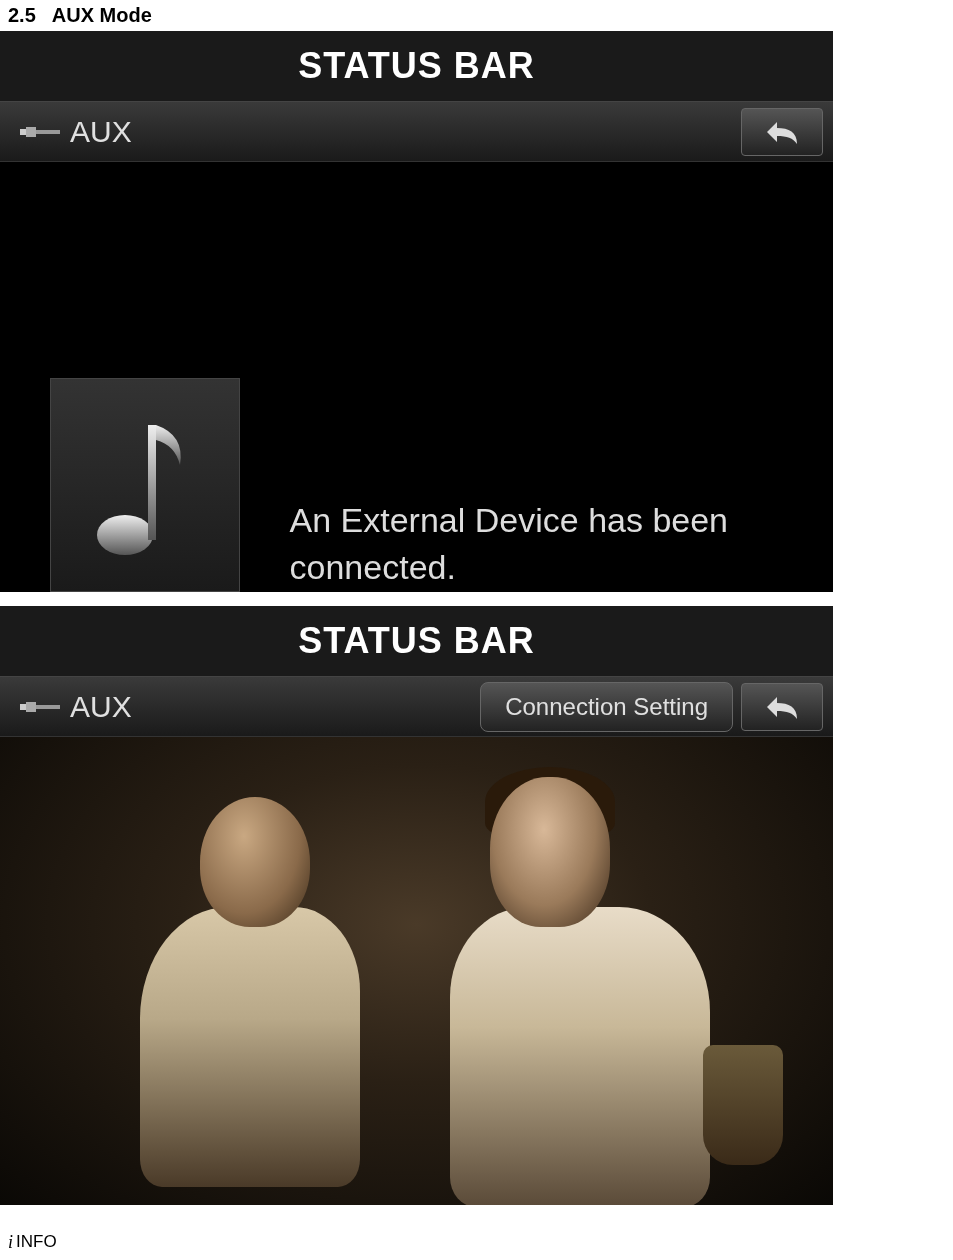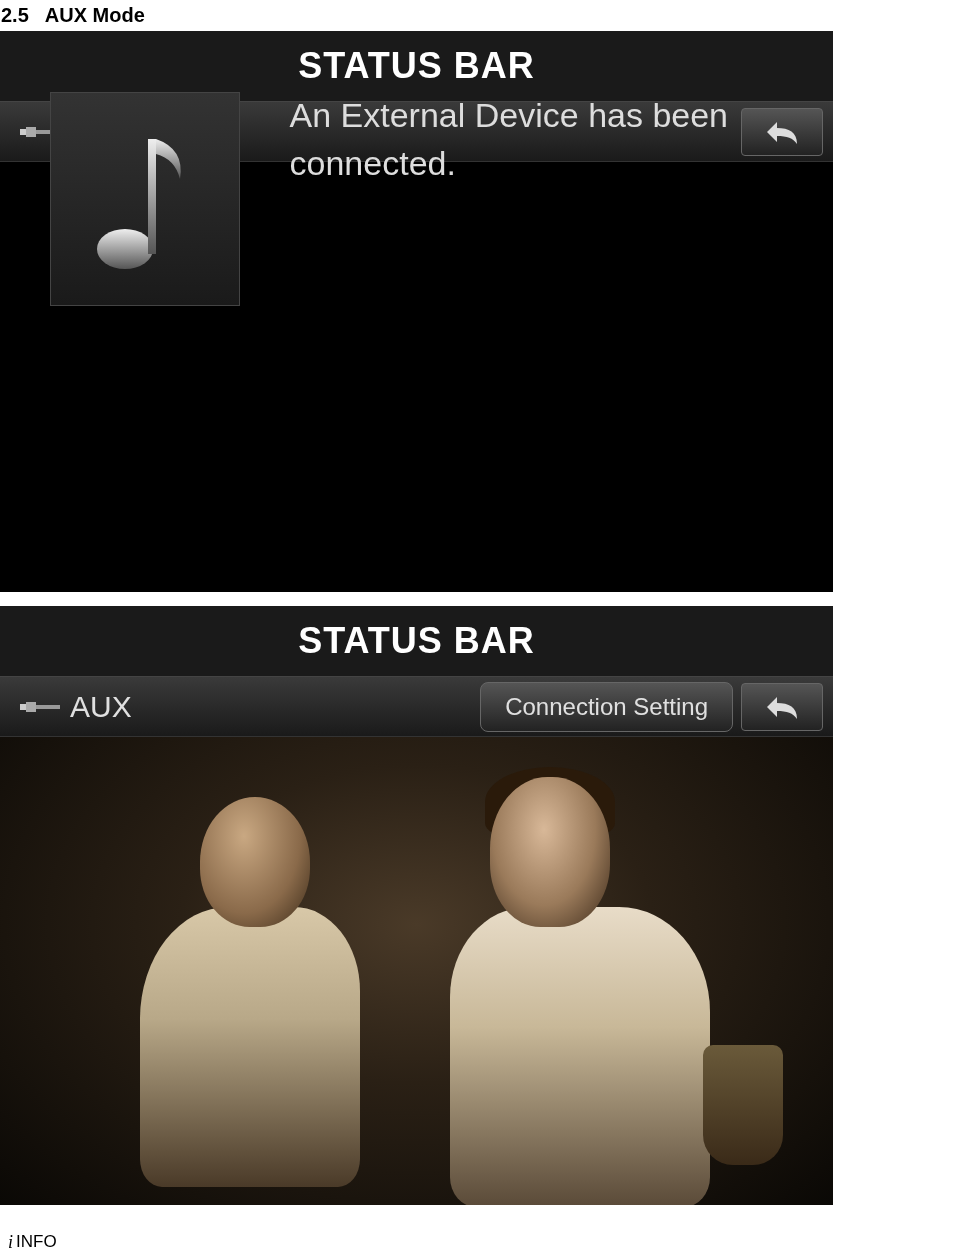--- a/index.html
+++ b/index.html
@@ -1,18 +1,18 @@
 <!DOCTYPE html>
 <html><head>
   <meta charset="utf-8">
   <style>
     * { margin: 0; padding: 0; box-sizing: border-box; }
     body { font-family: Arial, sans-serif; background: #fff; width: 953px; }
     
-    .section-title { font-size: 20px; font-weight: bold; padding: 4px 1px; }
+    .section-title { font-size: 20px; font-weight: bold; padding: 4px 8px; }
     
     .screen { width: 833px; background: #000; margin-bottom: 14px; }
     
     .status-bar {
       background: #1a1a1a;
       color: #fff;
       text-align: center;
       font-size: 36px;
       font-weight: 600;
       padding: 14px 0;
@@ -66,21 +66,21 @@
       align-items: center;
       justify-content: center;
       cursor: pointer;
     }
     .back-btn svg { width: 34px; height: 28px; fill: #ddd; }
     
     .content-area-1 {
       height: 430px;
       background: #000;
       display: flex;
-      align-items: flex-start;
+      align-items: flex-end;
       padding-left: 50px;
     }
     
     .album-art {
       width: 214px;
       height: 214px;
       background: linear-gradient(to bottom, #333, #1a1a1a);
       border: 1px solid #444;
       display: flex;
       align-items: center;

